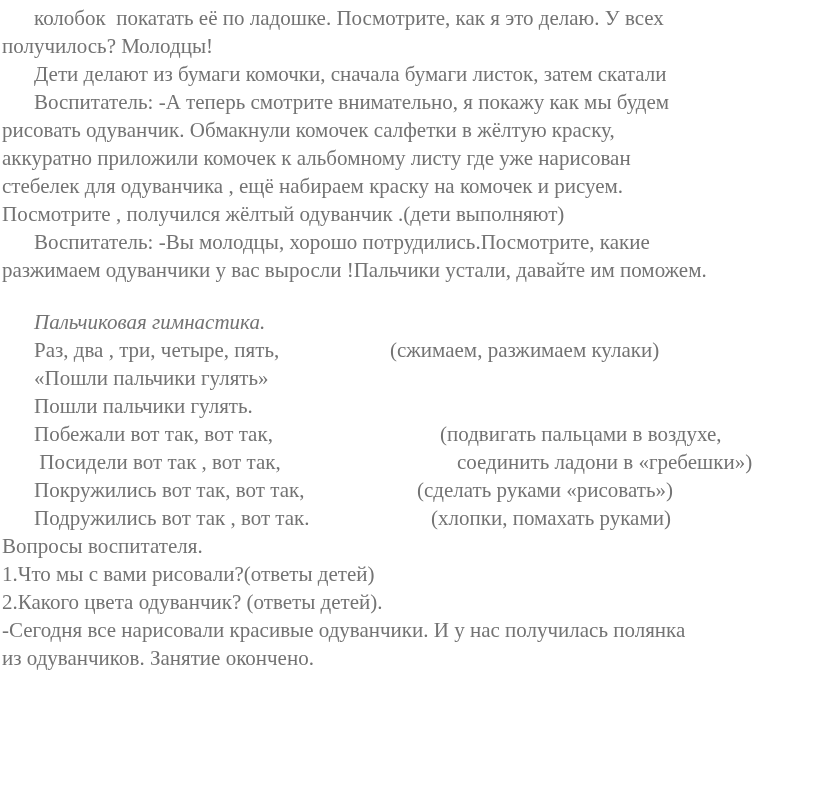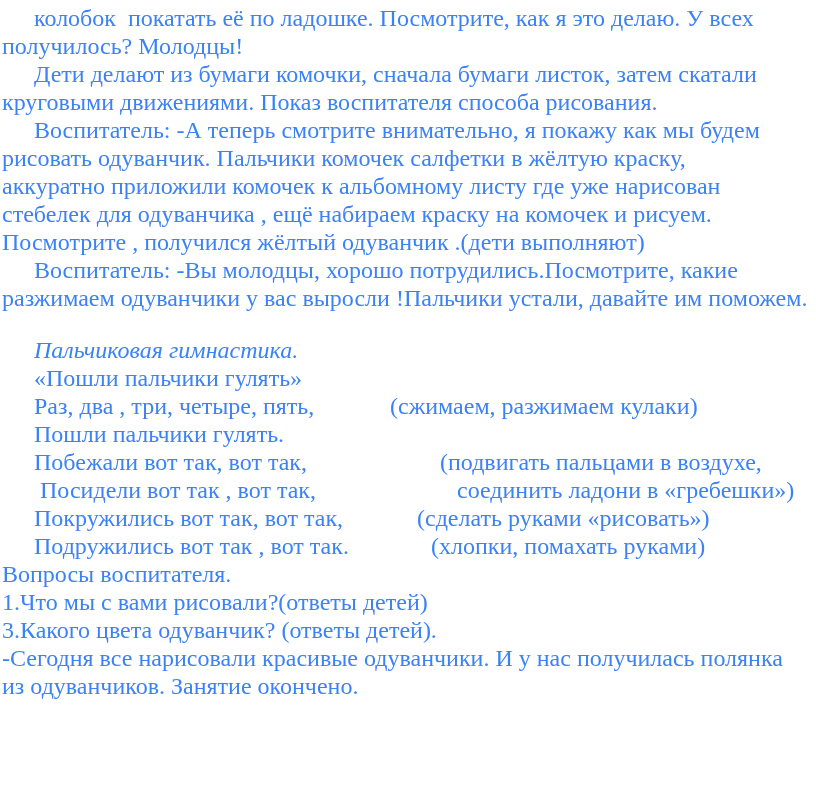--- a/index.html
+++ b/index.html
@@ -7,23 +7,23 @@
     padding: 0;
     background: #ffffff;
   }
   .page {
     position: relative;
     width: 816px;
     height: 798px;
     background: #ffffff;
     overflow: hidden;
     font-family: "Liberation Serif", "DejaVu Serif", serif;
-    font-size: 24px;
+    font-size: 21px;
     line-height: 28px;
-    color: #3b82f6;
+    color: #737373;
   }
   .doc-body {
     position: absolute;
     top: 4px;
     left: 2px;
     right: 2px;
   }
   .line {
     position: relative;
     height: 28px;
@@ -44,35 +44,34 @@
   }
 </style>
 </head>
 <body>
 
 <div class="page">
   <div class="doc-body">
       <div class="line indent"><span>колобок  покатать её по ладошке. Посмотрите, как я это делаю. У всех</span></div>
       <div class="line"><span>получилось? Молодцы!</span></div>
       <div class="line indent"><span>Дети делают из бумаги комочки, сначала бумаги листок, затем скатали</span></div>
-      <div class="line"><span>круговыми движениями. Показ воспитателя способа рисования.</span></div>
       <div class="line indent"><span>Воспитатель: -А теперь смотрите внимательно, я покажу как мы будем</span></div>
-      <div class="line"><span>рисовать одуванчик. Пальчики комочек салфетки в жёлтую краску,</span></div>
+      <div class="line"><span>рисовать одуванчик. Обмакнули комочек салфетки в жёлтую краску,</span></div>
       <div class="line"><span>аккуратно приложили комочек к альбомному листу где уже нарисован</span></div>
       <div class="line"><span>стебелек для одуванчика , ещё набираем краску на комочек и рисуем.</span></div>
       <div class="line"><span>Посмотрите , получился жёлтый одуванчик .(дети выполняют)</span></div>
       <div class="line indent"><span>Воспитатель: -Вы молодцы, хорошо потрудились.Посмотрите, какие</span></div>
       <div class="line"><span>разжимаем одуванчики у вас выросли !Пальчики устали, давайте им поможем.</span></div>
       <div class="line indent italic"><span>Пальчиковая гимнастика.</span></div>
+      <div class="line indent"><span>Раз, два , три, четыре, пять,</span><span class="note" style="left: 388px;">(сжимаем, разжимаем кулаки)</span></div>
       <div class="line indent"><span>«Пошли пальчики гулять»</span></div>
-      <div class="line indent"><span>Раз, два , три, четыре, пять,</span><span class="note" style="left: 388px;">(сжимаем, разжимаем кулаки)</span></div>
       <div class="line indent"><span>Пошли пальчики гулять.</span></div>
       <div class="line indent"><span>Побежали вот так, вот так,</span><span class="note" style="left: 398px; margin-left: 40px;">(подвигать пальцами в воздухе,</span></div>
       <div class="line indent"><span> Посидели вот так , вот так,</span><span class="note" style="left: 455px;">соединить ладони в «гребешки»)</span></div>
       <div class="line indent"><span>Покружились вот так, вот так,</span><span class="note" style="left: 415px;">(сделать руками «рисовать»)</span></div>
       <div class="line indent"><span>Подружились вот так , вот так.</span><span class="note" style="left: 429px;">(хлопки, помахать руками)</span></div>
       <div class="line"><span>Вопросы воспитателя.</span></div>
       <div class="line"><span>1.Что мы с вами рисовали?(ответы детей)</span></div>
-      <div class="line"><span>3.Какого цвета одуванчик? (ответы детей).</span></div>
+      <div class="line"><span>2.Какого цвета одуванчик? (ответы детей).</span></div>
       <div class="line"><span>-Сегодня все нарисовали красивые одуванчики. И у нас получилась полянка</span></div>
       <div class="line"><span>из одуванчиков. Занятие окончено.</span></div>
     </div>
 </div>
 
 </body></html>

